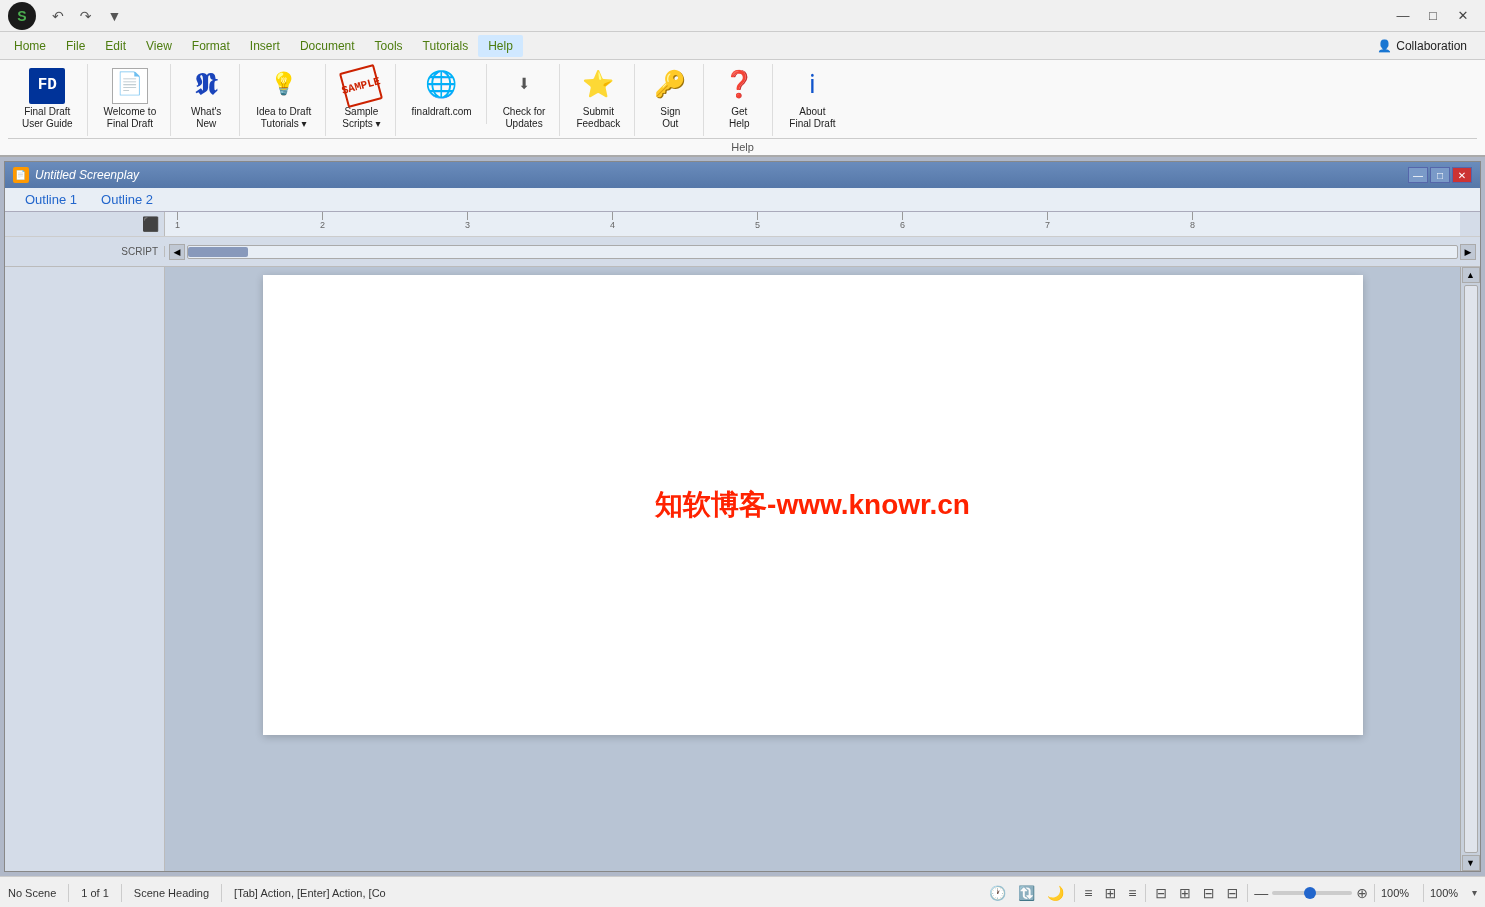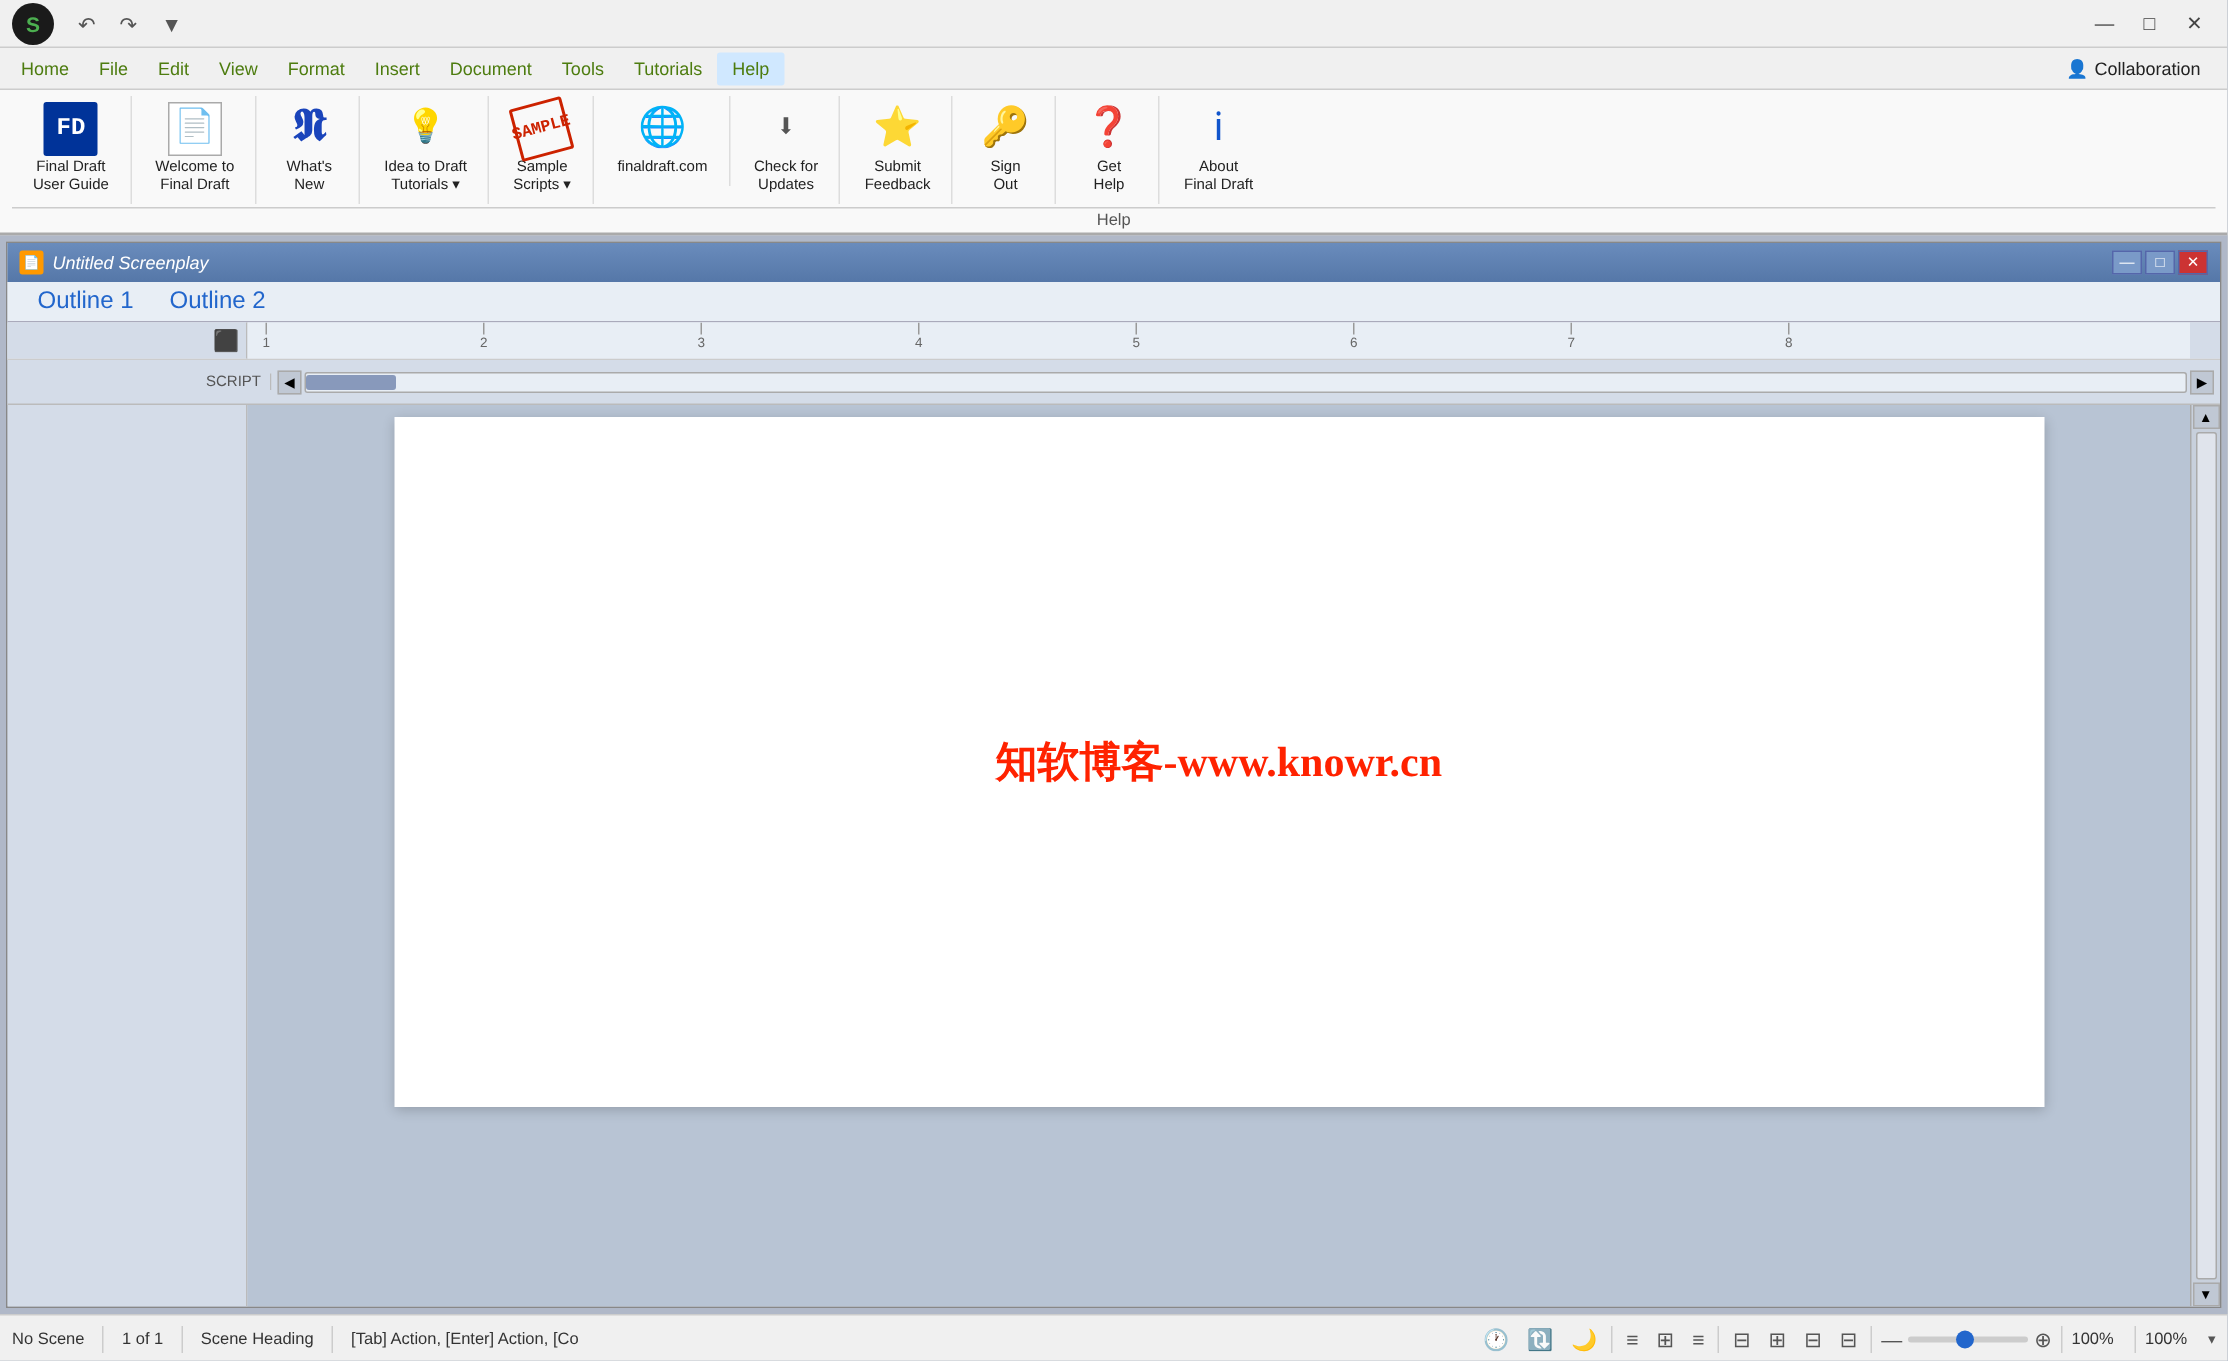--- a/index.html
+++ b/index.html
@@ -336,21 +336,21 @@
     
     #tabs-area {
       background: #e8eef5;
       border-bottom: 1px solid #aab;
       display: flex;
       padding-left: 8px;
       padding-top: 2px;
     }
     .tab-item {
       padding: 2px 12px;
-      font-size: 16px;
+      font-size: 13px;
       color: #2266cc;
       cursor: pointer;
       border-bottom: 2px solid transparent;
     }
 
     
     #ruler-area {
       display: flex;
       background: #e8eef5;
       border-bottom: 1px solid #ccc;
@@ -395,21 +395,20 @@
       background: #d4dce8;
     }
 
     
     #script-scroll-area {
       display: flex;
       align-items: center;
       background: #d4dce8;
       border-bottom: 1px solid #bbb;
       height: 30px;
-      padding-left: 16px;
     }
     #script-label-area {
       width: 160px;
       min-width: 160px;
       text-align: right;
       padding-right: 6px;
       font-size: 10px;
       color: #555;
       border-right: 1px solid #bbb;
       display: flex;
@@ -799,21 +798,21 @@
           <div id="hscroll-thumb"></div>
         </div>
         <div class="hscroll-arrow">▶</div>
       </div>
     </div>
 
     <div id="main-area" style="display:flex;flex:1;overflow:hidden;">
       <div id="left-sidebar"></div>
       <div id="script-canvas" style="flex:1;background:#b8c4d4;overflow:hidden;position:relative;">
         <div id="page-area" style="background:white;margin:8px auto;width:1100px;min-height:460px;box-shadow:0 2px 8px rgba(0,0,0,0.2);position:relative;">
-          <div id="watermark" style="position:absolute;top:50%;left:50%;transform:translate(-50%,-50%);color:#ff2200;font-size:28px;font-weight:bold;font-family:Liberation Serif, serif;white-space:nowrap;pointer-events:none;">知软博客-www.knowr.cn</div>
+          <div id="watermark" style="position:absolute;top:50%;left:50%;transform:translate(-50%,-50%);color:#ff2200;font-size:28px;font-weight:bold;font-family:Liberation Sans, sans-serif;white-space:nowrap;pointer-events:none;">知软博客-www.knowr.cn</div>
         </div>
       </div>
       <div id="right-scrollbar" style="width:20px;background:#c8d0dc;border-left:1px solid #aaa;display:flex;flex-direction:column;align-items:center;">
         <div class="vscroll-arrow">▲</div>
         <div id="vscroll-track" style="flex:1;width:14px;background:#e0e4ec;border:1px solid #aaa;border-radius:2px;margin:2px;"></div>
         <div class="vscroll-arrow">▼</div>
       </div>
     </div>
 
   </div>

